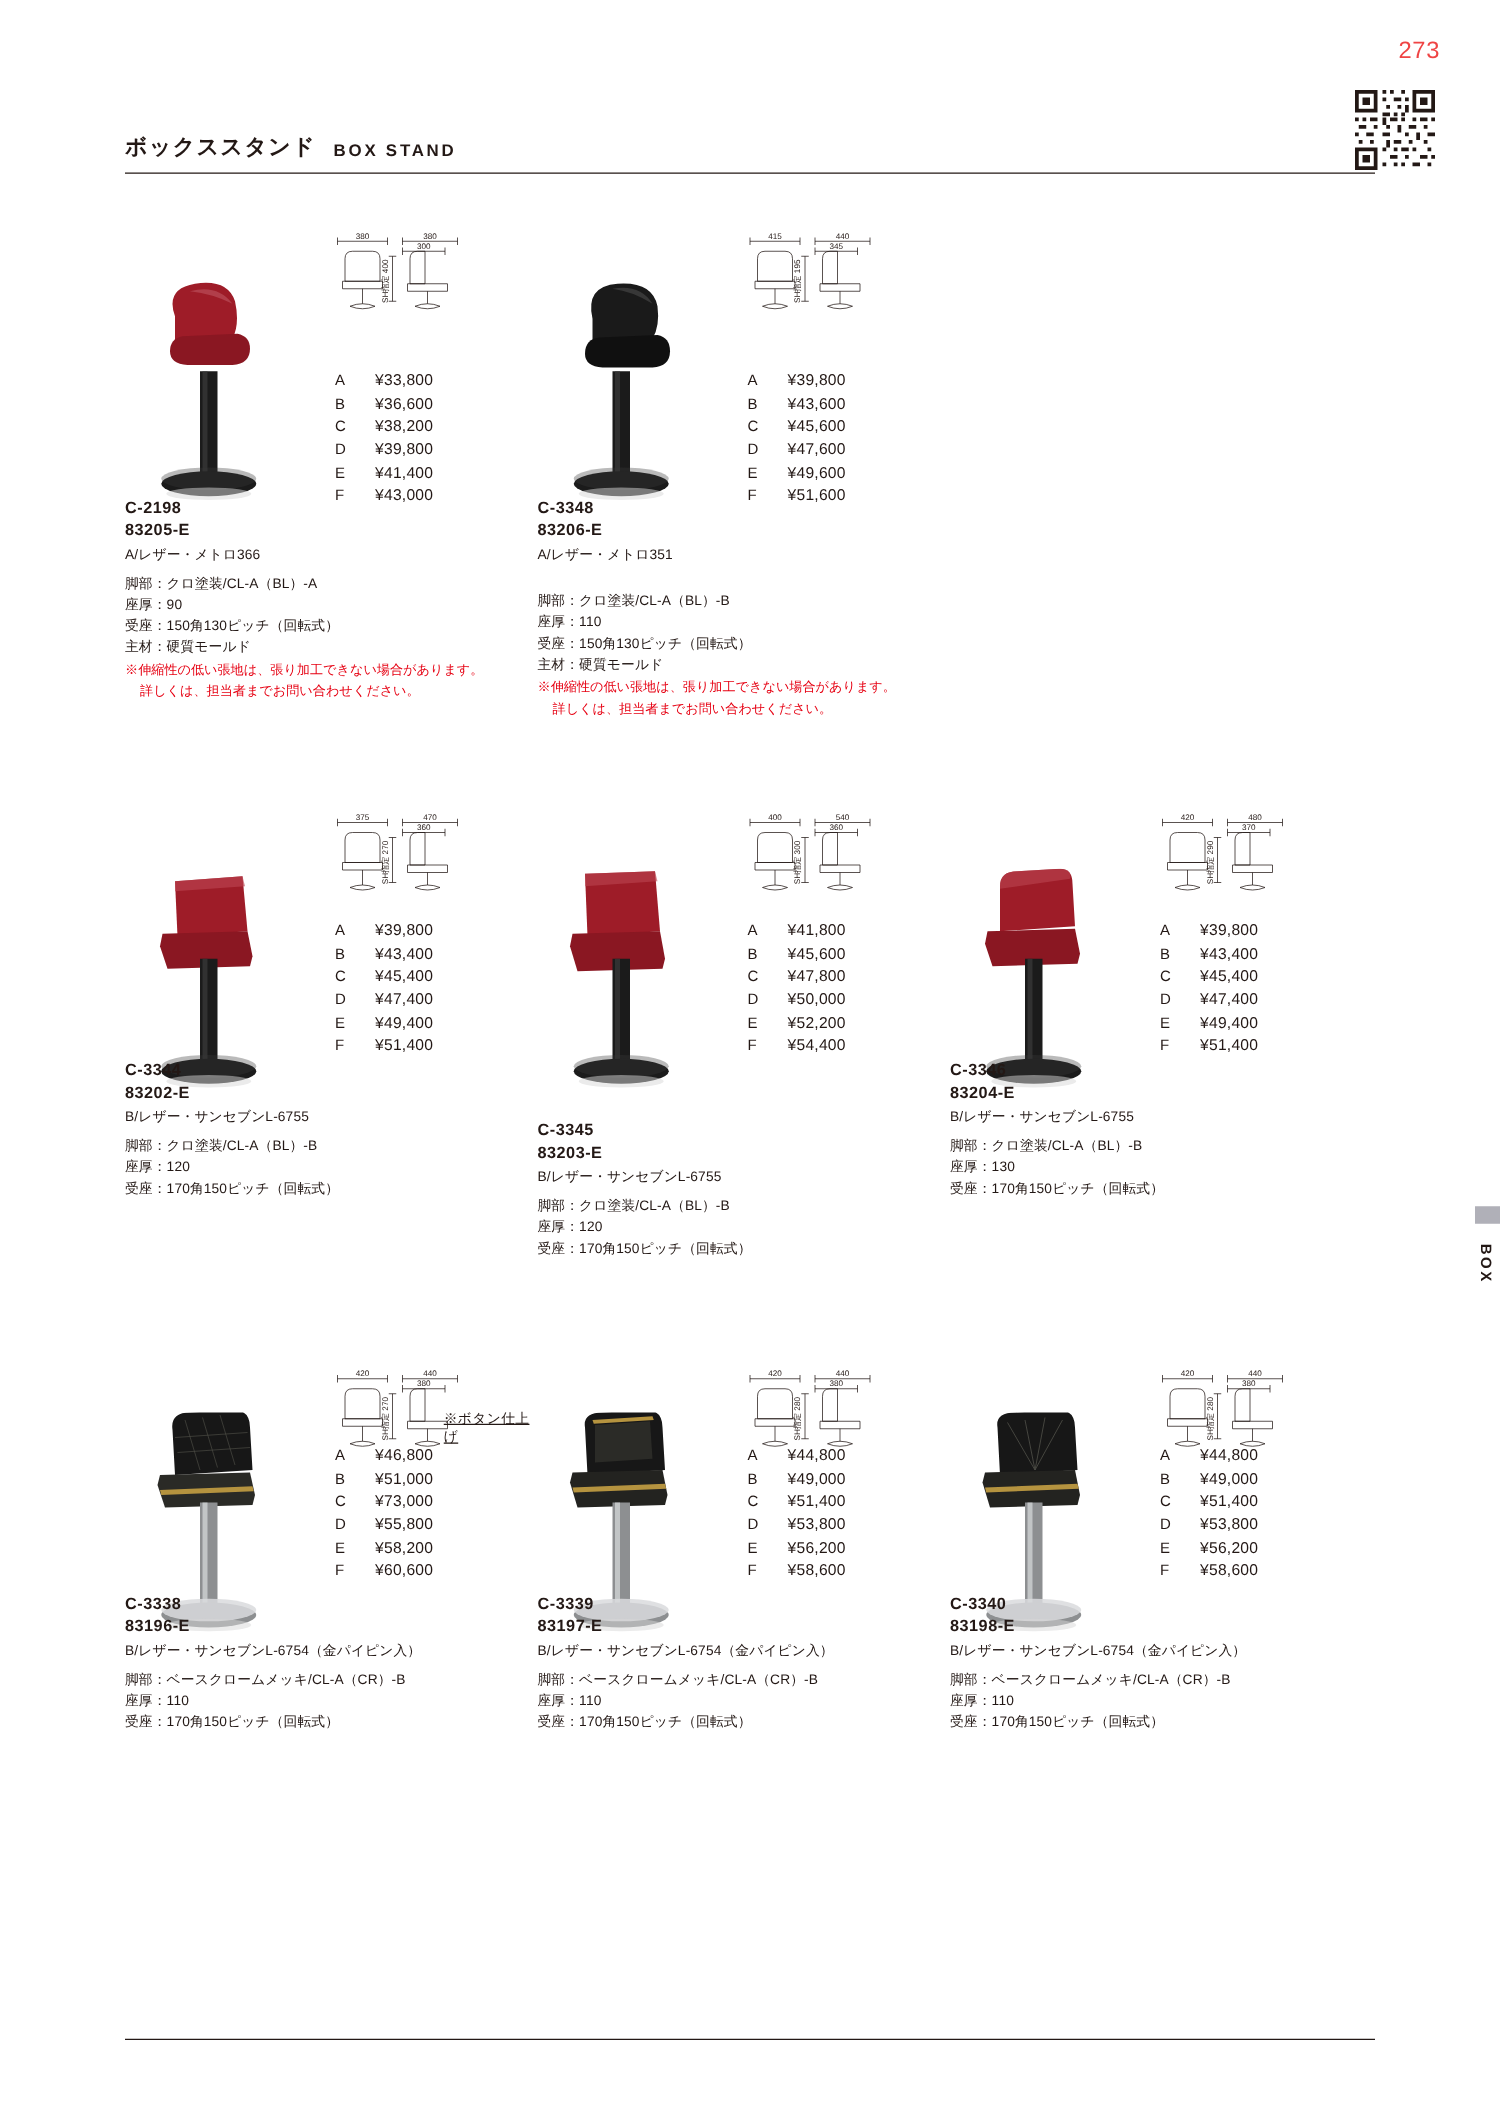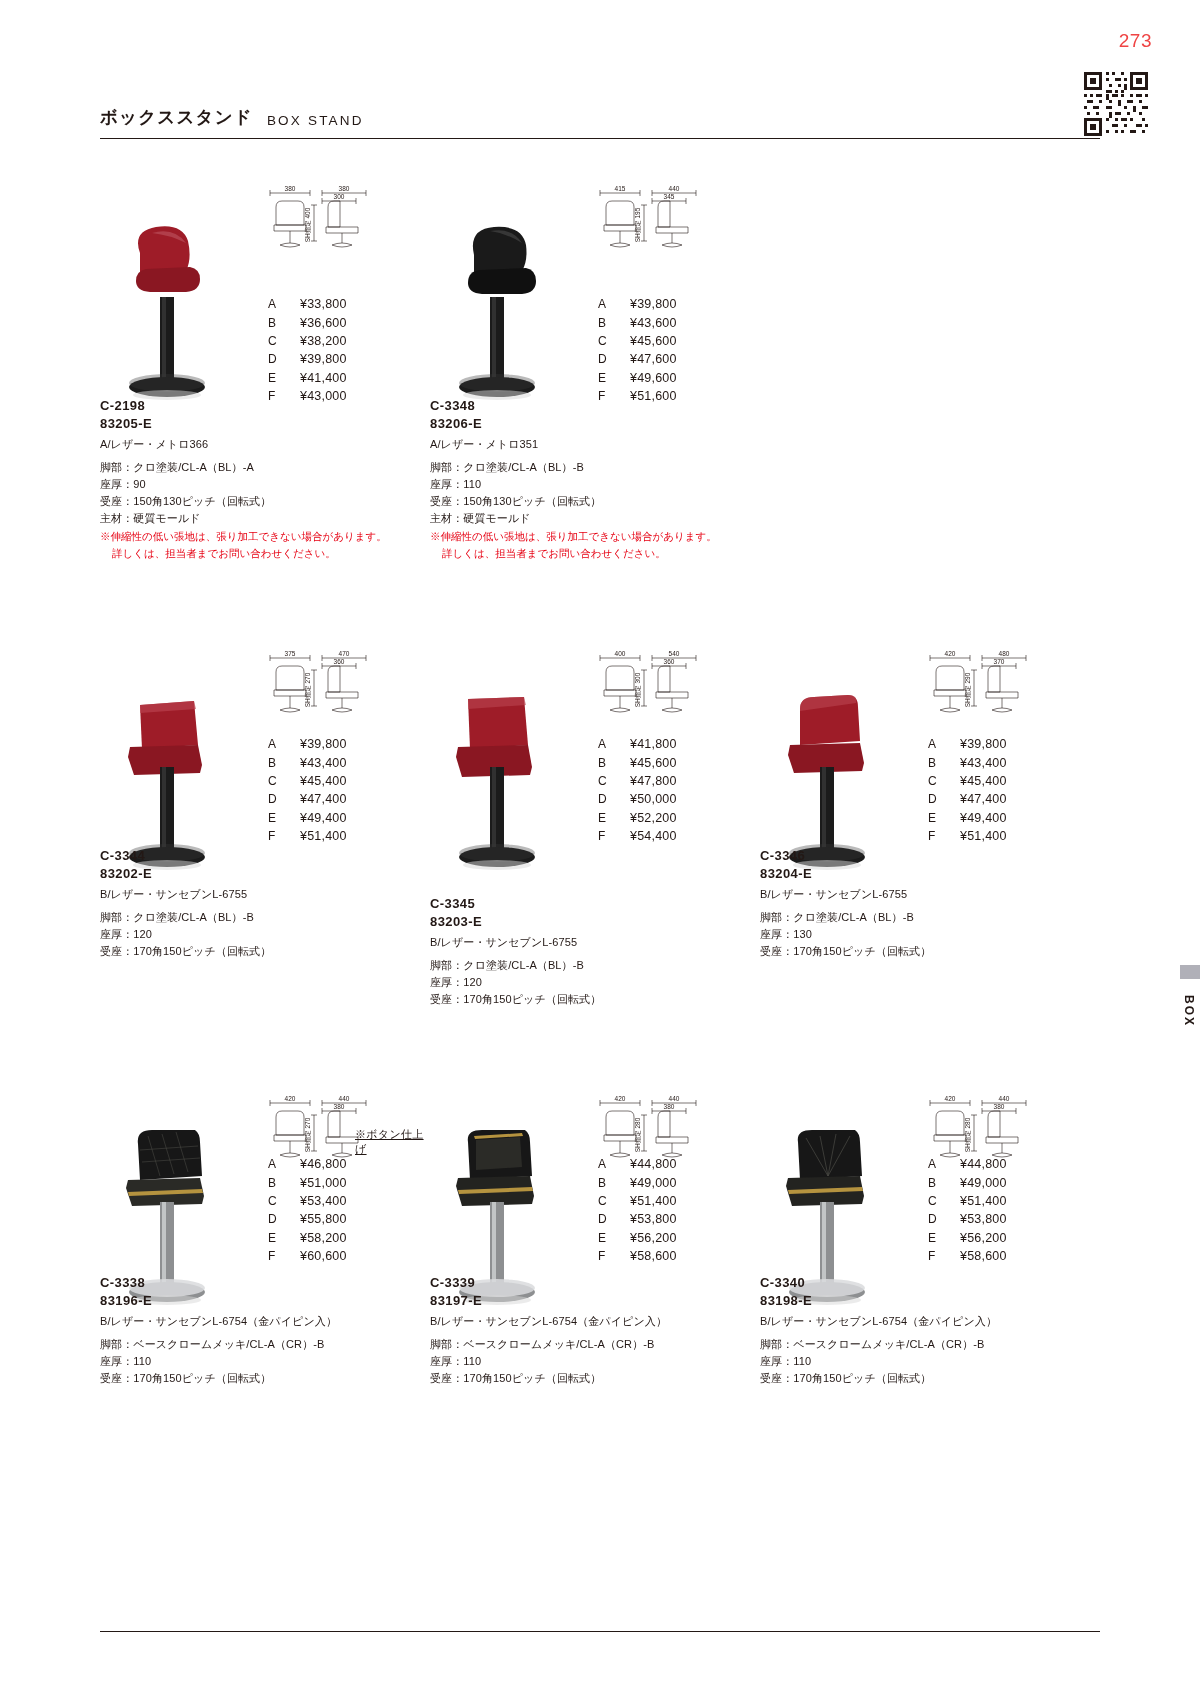--- a/index.html
+++ b/index.html
@@ -30,20 +30,21 @@
   .header .title-row {
     display:flex; align-items:flex-end; gap:14px;
     padding-bottom:9px;
   }
   .header .ja {
     font-size:17.5px; font-weight:bold; letter-spacing:1.2px;
   }
   .header .en {
     font-size:13.5px; letter-spacing:2.2px; color:#231815;
     padding-bottom:1px;
+    font-weight:bold;
   }
   .header .rule {
     border-top:1px solid #231815; width:1000px;
   }
 
   
   .side-tab {
     position:absolute; right:0; top:965px;
     width:20px; height:120px;
   }
@@ -360,21 +361,21 @@
         </div>
         <div class="prow">
           <div class="rank">F</div>
           <div class="amt">¥51,600</div>
         </div>
       </div>
       <div class="info" style="top: 213px;">
         <div class="code">C-3348</div>
         <div class="jan">83206-E</div>
         <div class="spec">
-          <div style="margin-bottom: 6px;">A/レザー・メトロ351</div>
+          <div style="margin-bottom: 20px;">A/レザー・メトロ351</div>
           <div>脚部：クロ塗装/CL-A（BL）-B</div>
           <div>座厚：110</div>
           <div>受座：150角130ピッチ（回転式）</div>
           <div>主材：硬質モールド</div>
         </div>
         <div class="warn">
           <span class="" style="display: block;">※伸縮性の低い張地は、張り加工できない場合があります。</span>
           <span class="ind" style="display: block;">詳しくは、担当者までお問い合わせください。</span>
         </div>
       </div>
@@ -678,21 +679,21 @@
         <div class="prow">
           <div class="rank">A</div>
           <div class="amt">¥46,800</div>
         </div>
         <div class="prow">
           <div class="rank">B</div>
           <div class="amt">¥51,000</div>
         </div>
         <div class="prow">
           <div class="rank">C</div>
-          <div class="amt">¥53,400</div>
+          <div class="amt">¥73,000</div>
         </div>
         <div class="prow">
           <div class="rank">D</div>
           <div class="amt">¥55,800</div>
         </div>
         <div class="prow">
           <div class="rank">E</div>
           <div class="amt">¥58,200</div>
         </div>
         <div class="prow">

